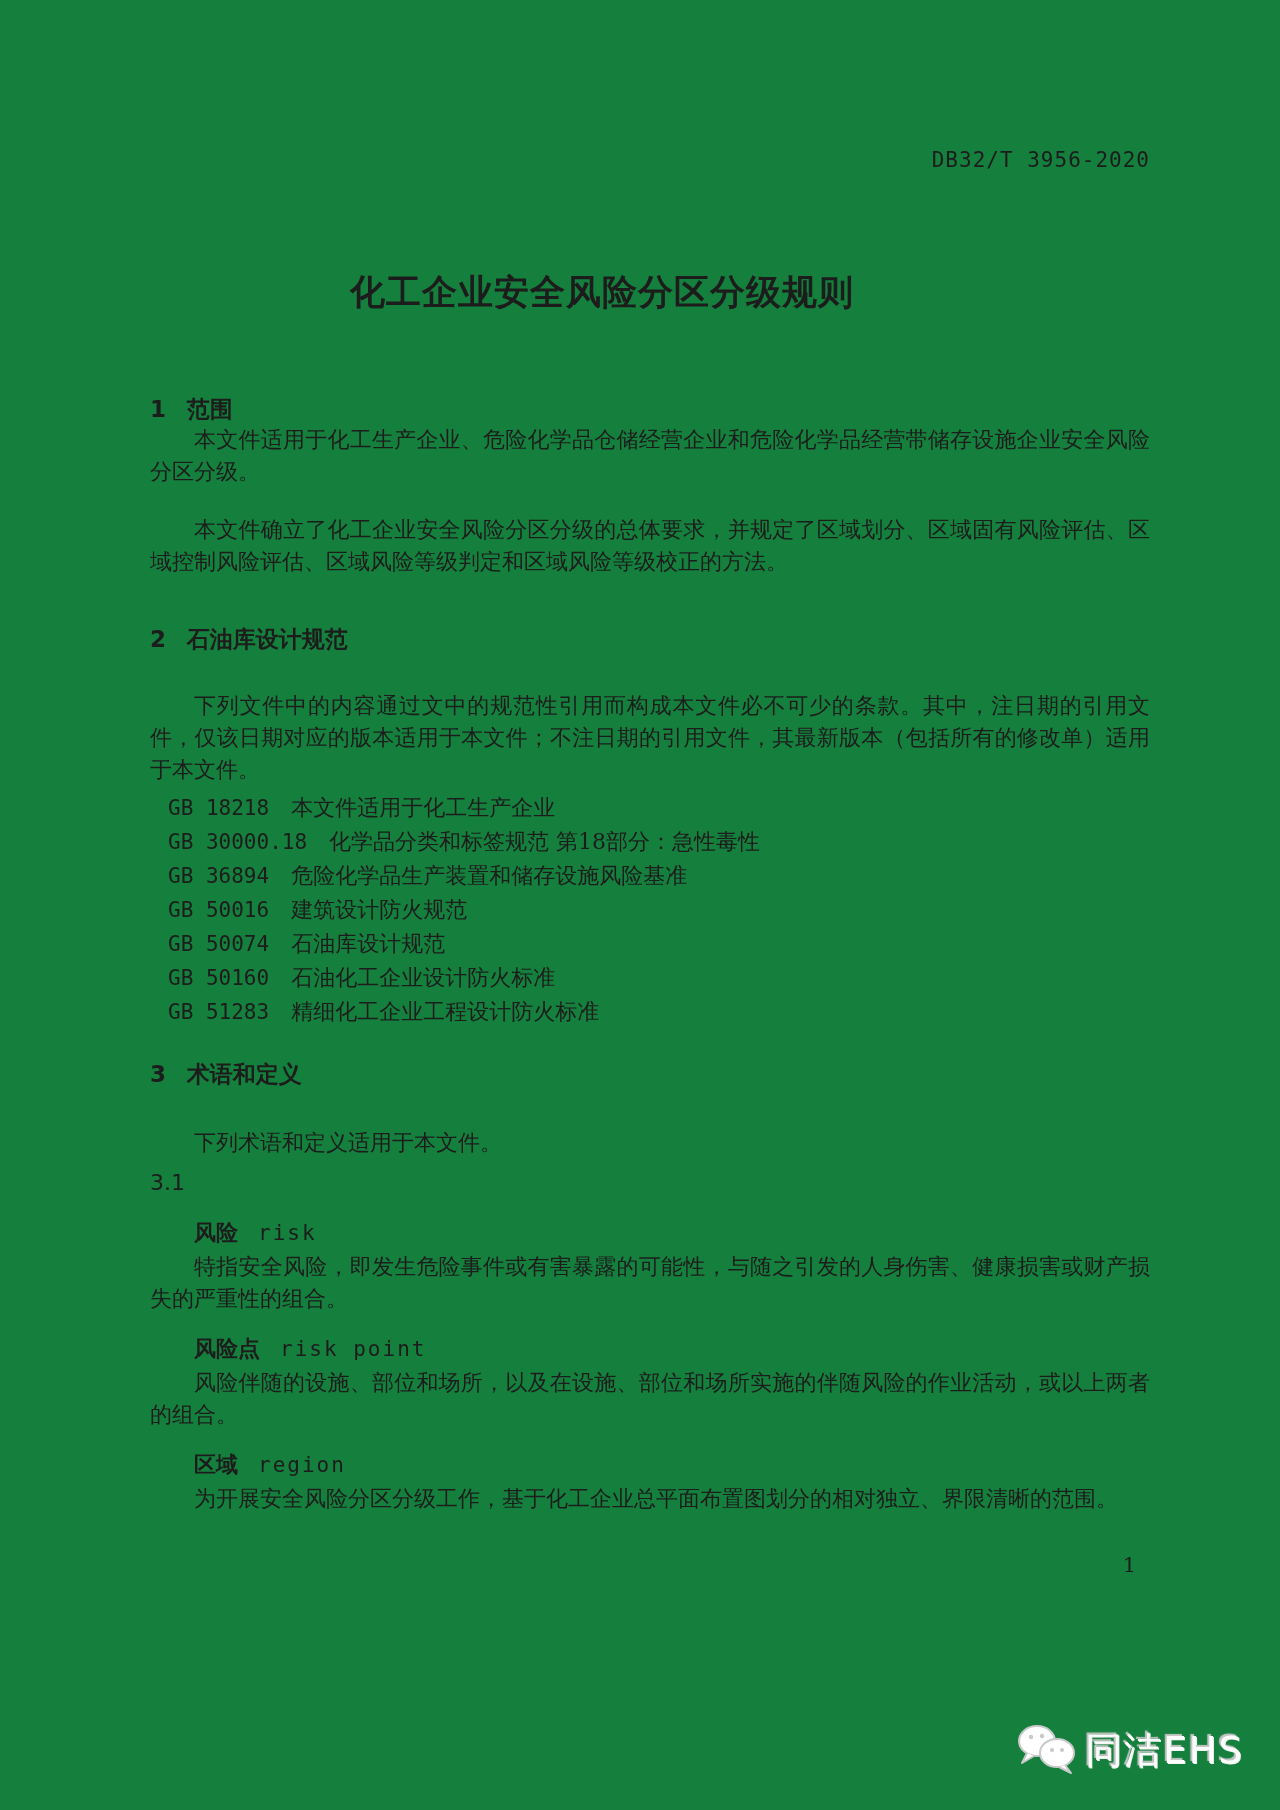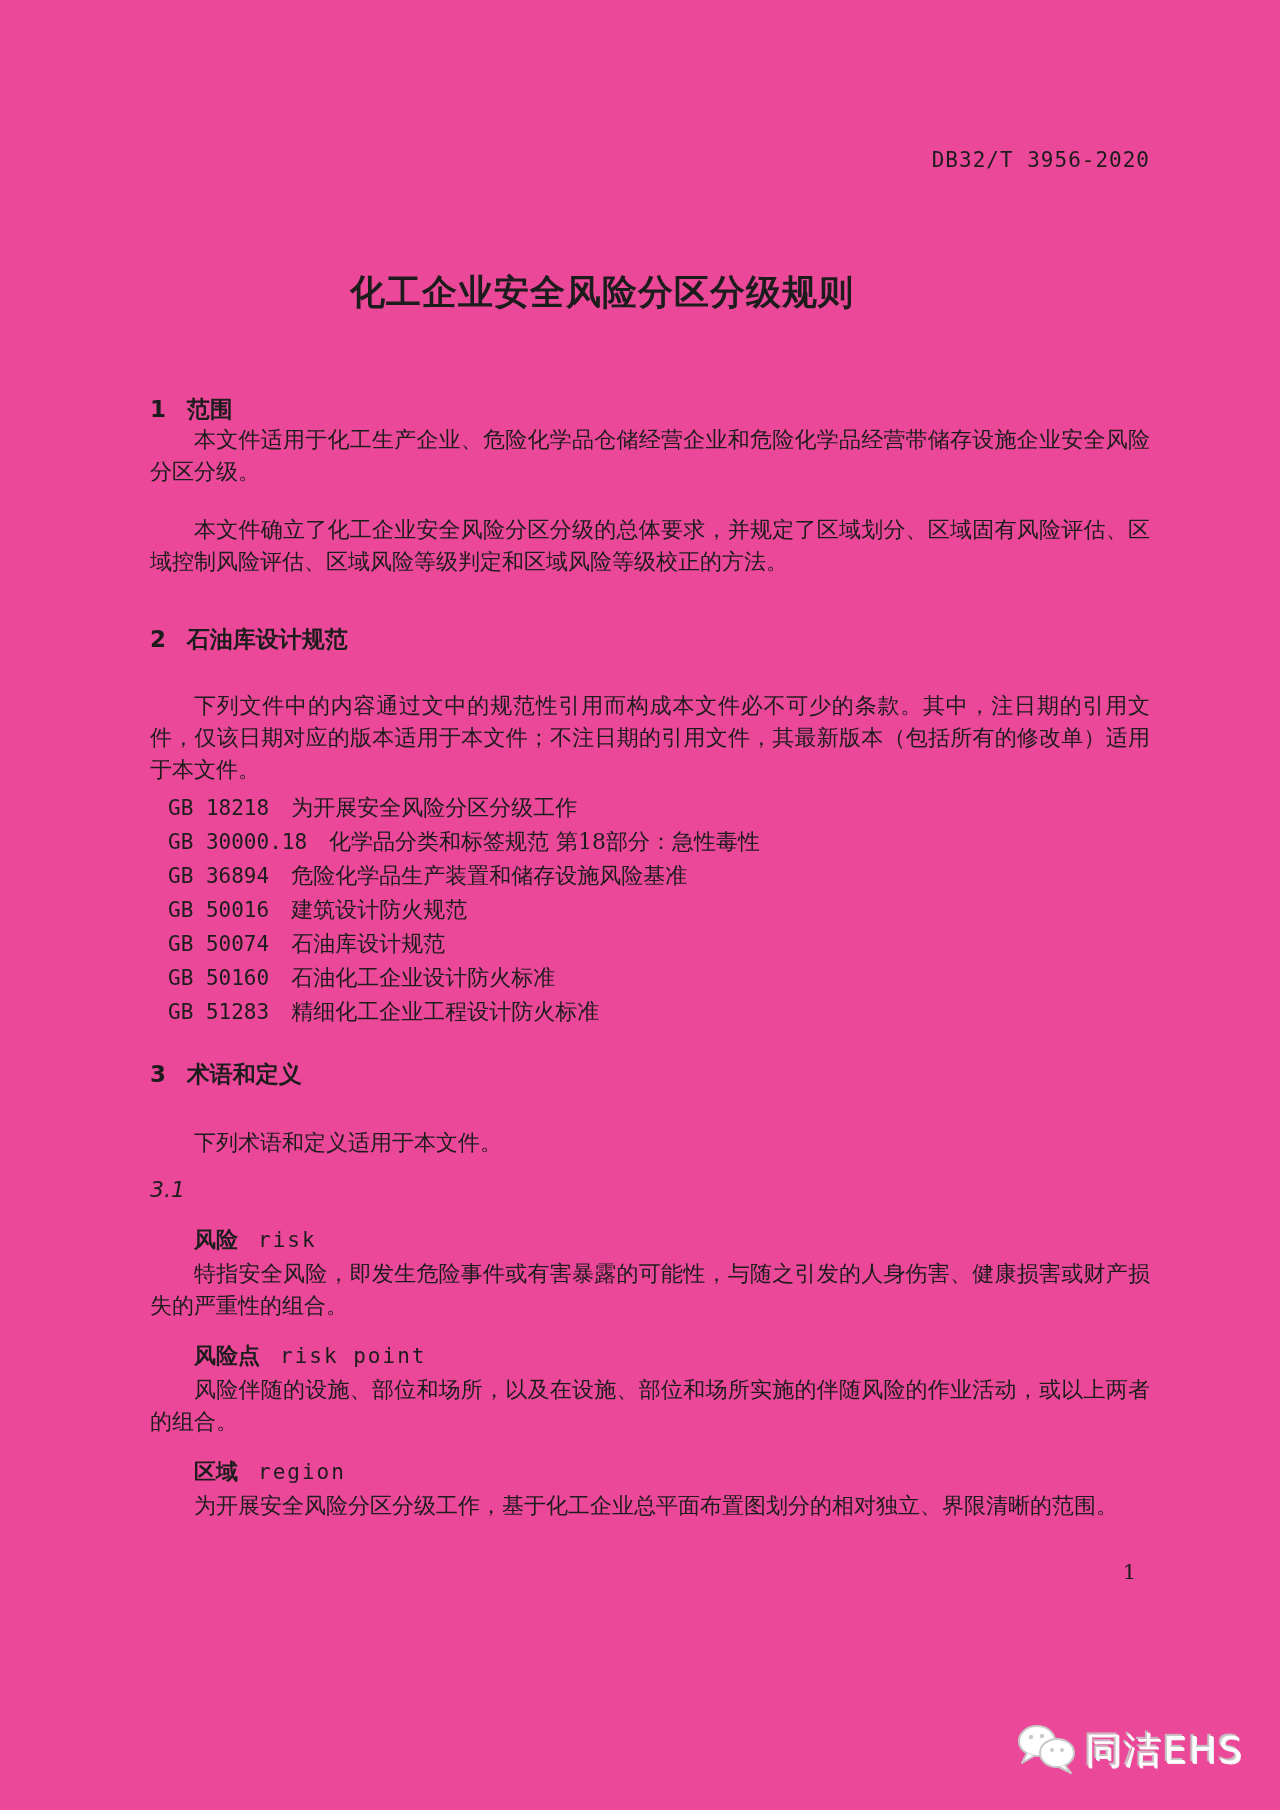--- a/index.html
+++ b/index.html
@@ -1,20 +1,20 @@
 <!DOCTYPE html>
 <html><head>
 <meta charset="utf-8">
 <style>
   html, body { margin: 0; padding: 0; background: #ffffff; }
   .page {
     position: relative;
     width: 1280px;
     height: 1810px;
-    background: #ec4899;
+    background: #15803d;
     color: #1c1c1c;
     overflow: hidden;
     font-family: "DejaVu Serif", "Liberation Serif", serif;
   }
   .content { padding: 148px 130px 0 150px; }
 
   .doc-number {
     font-family: "DejaVu Sans Mono", "Liberation Mono", monospace;
     font-size: 21px;
     line-height: 24px;
@@ -57,25 +57,24 @@
 
   .ref-list { margin-top: 5px; padding-left: 18px; }
   .ref-item { font-size: 22px; line-height: 33px; white-space: nowrap; }
   .ref-code {
     font-family: "DejaVu Sans Mono", "Liberation Mono", monospace;
     font-size: 21px;
   }
   .ref-title { margin-left: 22px; }
 
   .term-num {
-    margin-top: 15px;
+    margin-top: 8px;
     font-family: "DejaVu Sans", "Liberation Sans", sans-serif;
     font-size: 22px;
     line-height: 32px;
-    font-style: italic;
   }
   .term-name { margin-top: 18px; line-height: 32px; padding-left: 44px; }
   .term-zh {
     font-family: Liberation Mono, monospace;
     font-weight: 700;
     font-size: 22px;
   }
   .term-en {
     font-family: "DejaVu Sans Mono", "Liberation Mono", monospace;
     font-size: 21px;
@@ -125,21 +124,21 @@
     <p class="body-para">本文件适用于化工生产企业、危险化学品仓储经营企业和危险化学品经营带储存设施企业安全风险分区分级。</p>
     <p class="body-para p-scope-first">本文件确立了化工企业安全风险分区分级的总体要求，并规定了区域划分、区域固有风险评估、区域控制风险评估、区域风险等级判定和区域风险等级校正的方法。</p>
 
     <div class="clause-heading clause-2">
       <span class="clause-num">2</span><span>石油库设计规范</span>
     </div>
     <p class="body-para p-ref-intro">下列文件中的内容通过文中的规范性引用而构成本文件必不可少的条款。其中，注日期的引用文件，仅该日期对应的版本适用于本文件；不注日期的引用文件，其最新版本（包括所有的修改单）适用于本文件。</p>
 
     <div class="ref-list">
       <div class="ref-item">
-        <span class="ref-code">GB 18218</span><span class="ref-title">为开展安全风险分区分级工作</span>
+        <span class="ref-code">GB 18218</span><span class="ref-title">本文件适用于化工生产企业</span>
       </div>
       <div class="ref-item">
         <span class="ref-code">GB 30000.18</span><span class="ref-title">化学品分类和标签规范 第18部分：急性毒性</span>
       </div>
       <div class="ref-item">
         <span class="ref-code">GB 36894</span><span class="ref-title">危险化学品生产装置和储存设施风险基准</span>
       </div>
       <div class="ref-item">
         <span class="ref-code">GB 50016</span><span class="ref-title">建筑设计防火规范</span>
       </div>

